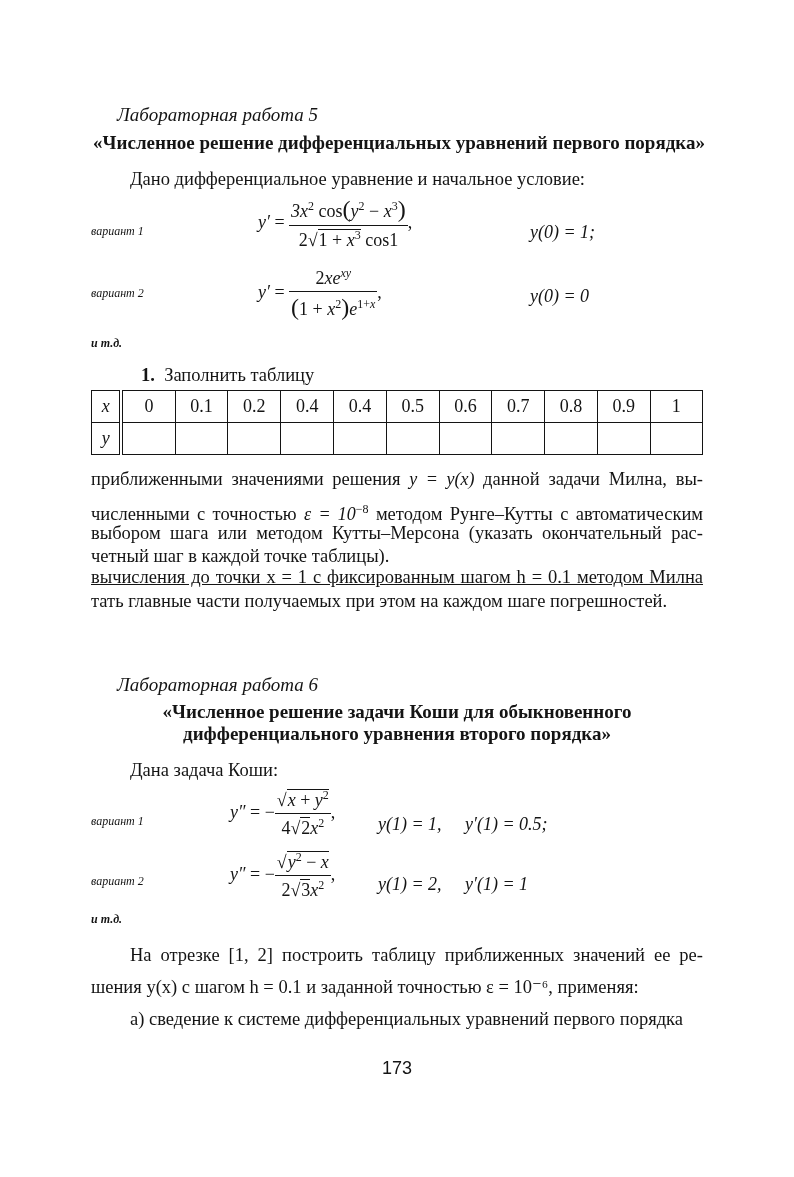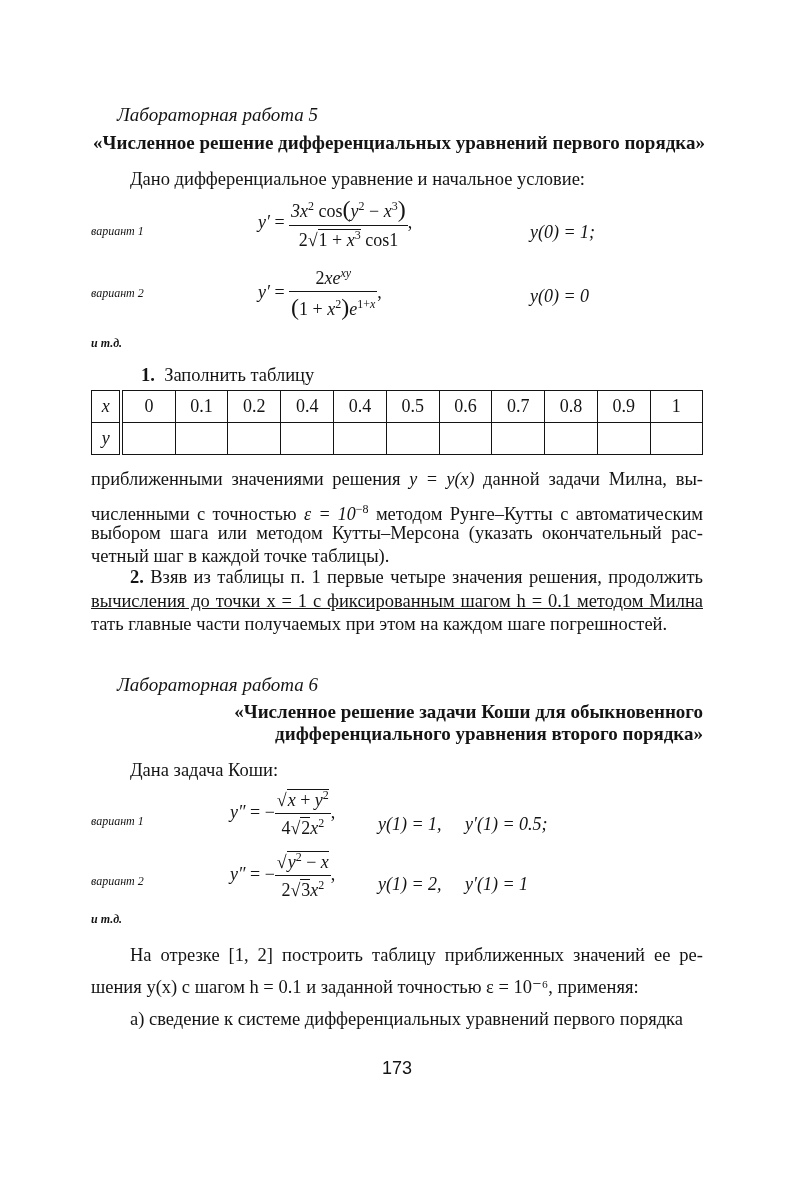--- a/index.html
+++ b/index.html
@@ -19,21 +19,21 @@
   .frac .den { display:block; padding:2px 2px 0; }
   sup { font-size:12px; }
   .sqrt { border-top:1px solid #141414; padding-left:1px; }
   .big { font-size:24px; font-style:normal; }
   table.xy { border-collapse:collapse; position:absolute; left:91px; top:390px; width:612px; }
   table.xy td {
     border:1.5px solid #141414; height:31px; text-align:center; font-size:18px; padding:0;
     width:52.7px;
   }
   table.xy td.lbl { width:28px; font-style:italic; border-right:4px double #141414; }
-  .centered { }
+  .centered { text-align:center; }
   .pagenum { font-family:"Liberation Sans", sans-serif; font-size:18px; }
 </style>
 </head>
 <body>
 
 <div class="abs lab-title" style="left:117px;top:104px;">Лабораторная работа 5</div>
 <div class="abs heading" style="left:93px;top:132px;width:612px;">«Численное решение дифференциальных уравнений первого порядка»</div>
 <div class="abs body-text" style="left:130px;top:166px;">Дано дифференциальное уравнение и начальное условие:</div>
 
 <div class="abs variant" style="left:91px;top:224px;">вариант 1</div>
@@ -102,21 +102,20 @@
 </div>
 <div class="abs body-text" style="left:91px;top:496px;width:612px;text-align-last:justify;">
   <span>численными с точностью</span>
   <span class="math"><span>ε = 10</span><sup class="up">−8</sup></span>
   <span>методом Рунге–Кутты с автоматическим</span>
 </div>
 <div class="abs body-text" style="left:91px;top:520px;width:612px;text-align-last:justify;">выбором шага или методом Кутты–Мерсона (указать окончательный рас-</div>
 <div class="abs body-text" style="left:91px;top:543px;width:612px;">четный шаг в каждой точке таблицы).</div>
 
 <div class="abs body-text" style="left:91px;top:566px;width:612px;line-height:23.5px;">
-  <div style="text-indent:39px;text-align-last:justify;"><b>2.</b> <span>Взяв из таблицы п. 1 первые четыре значения решения, продолжить</span></div>
   <div style="text-align-last:justify;text-decoration:underline;">вычисления до точки x = 1 с фиксированным шагом h = 0.1 методом Милна</div>
   <div>тать главные части получаемых при этом на каждом шаге погрешностей.</div>
 </div>
 
 <div class="abs lab-title" style="left:117px;top:674px;">Лабораторная работа 6</div>
 <div class="abs heading centered" style="left:91px;top:701px;width:612px;">«Численное решение задачи Коши для обыкновенного</div>
 <div class="abs heading centered" style="left:91px;top:723px;width:612px;">дифференциального уравнения второго порядка»</div>
 <div class="abs body-text" style="left:130px;top:757px;">Дана задача Коши:</div>
 
 <div class="abs variant" style="left:91px;top:814px;">вариант 1</div>

